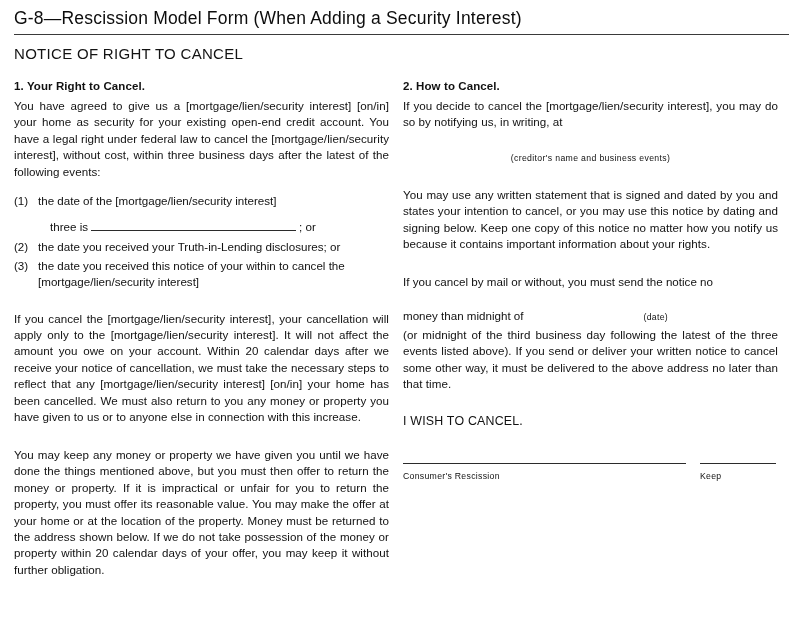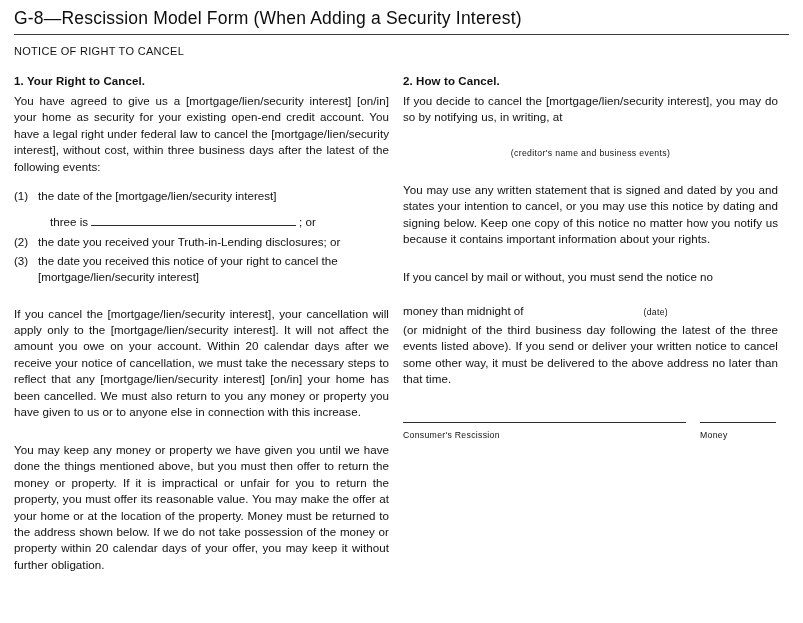--- a/index.html
+++ b/index.html
@@ -28,21 +28,21 @@
     letter-spacing: 0.2px;
     margin: 2px 0 0 0;
     color: #0c0c0c;
   }
   .title-rule {
     border: 0;
     border-top: 1px solid #3a3a3a;
     margin: 5px 0 10px 0;
   }
   .notice-head {
-    font-size: 11px;
+    font-size: 15px;
     letter-spacing: 0.3px;
     margin-bottom: 18px;
     color: #131313;
   }
   .columns {
     display: flex;
     gap: 14px;
   }
   .col {
     width: 375px;
@@ -171,21 +171,21 @@
         <span>three is</span><span class="fill-line"></span><span>; or</span>
       </div>
 
       <div class="list-item">
         <span class="list-num">(2)</span>
         <span class="list-text">the date you received your Truth-in-Lending disclosures; or</span>
       </div>
 
       <div class="list-item">
         <span class="list-num">(3)</span>
-        <span class="list-text">the date you received this notice of your right to cancel the [mortgage/lien/security interest]</span>
+        <span class="list-text">the date you received this notice of your within to cancel the [mortgage/lien/security interest]</span>
       </div>
 
       <div class="gap-18"></div>
 
       <p class="body">If you cancel the [mortgage/lien/security interest], your cancellation will apply only to the [mortgage/lien/security interest]. It will not affect the amount you owe on your account. Within 20 calendar days after we receive your notice of cancellation, we must take the necessary steps to reflect that any [mortgage/lien/security interest] [on/in] your home has been cancelled. We must also return to you any money or property you have given to us or to anyone else in connection with this increase.</p>
 
       <div class="gap-8"></div>
 
       <p class="body">You may keep any money or property we have given you until we have done the things mentioned above, but you must then offer to return the money or property. If it is impractical or unfair for you to return the property, you must offer its reasonable value. You may make the offer at your home or at the location of the property. Money must be returned to the address shown below. If we do not take possession of the money or property within 20 calendar days of your offer, you may keep it without further obligation.</p>
     </div>
@@ -205,27 +205,28 @@
       <p class="datewrap">If you cancel by mail or without, you must send the notice no</p>
 
       <div class="gap-18"></div>
 
       <p class="datewrap">
         <span>money than midnight of</span><span class="date-label">(date)</span>
       </p>
 
       <p class="body" style="margin-top:2px;">(or midnight of the third business day following the latest of the three events listed above). If you send or deliver your written notice to cancel some other way, it must be delivered to the above address no later than that time.</p>
 
+      <p class="wish">I WISH TO CANCEL.</p>
 
       <div class="sig-row">
         <span class="sig-line-long"></span>
         <span class="sig-spacer"></span>
         <span class="sig-line-short"></span>
       </div>
 
       <div class="sig-labels">
         <span class="sig-label-1">Consumer's Rescission</span>
-        <span class="sig-label-2">Money</span>
+        <span class="sig-label-2">Keep</span>
       </div>
 
     </div>
   </div>
 </div>
 
 </body></html>

